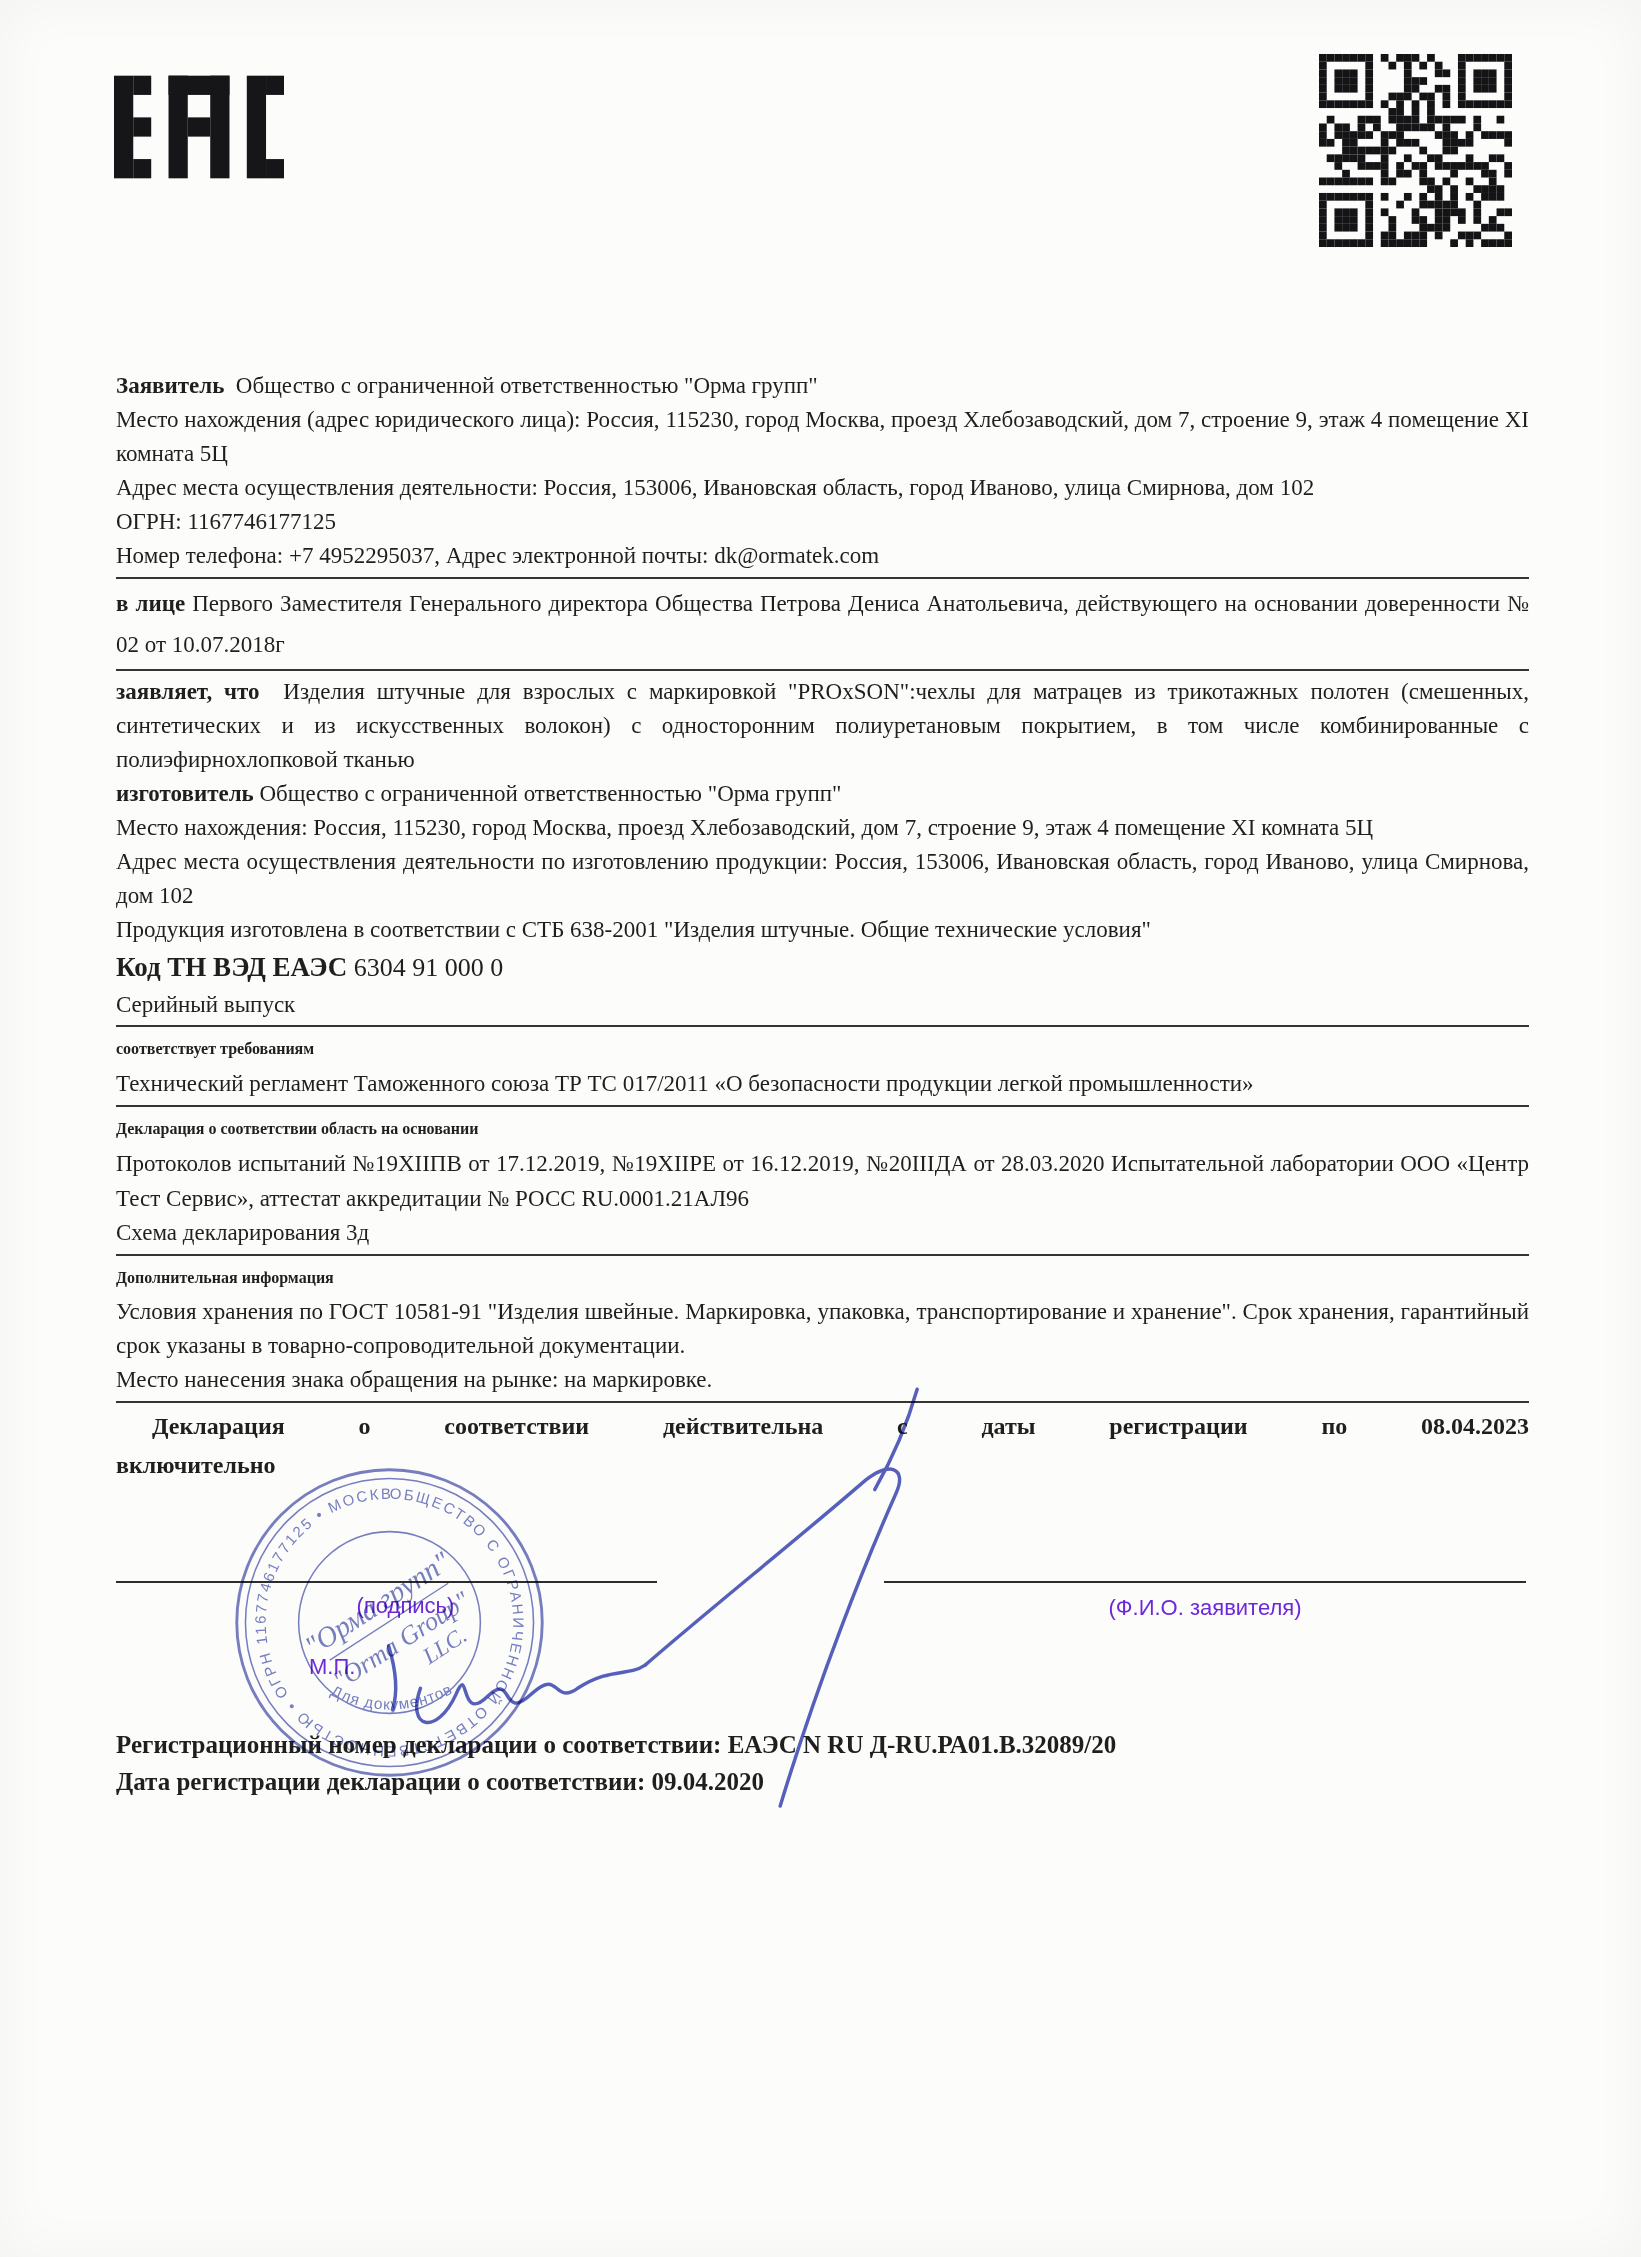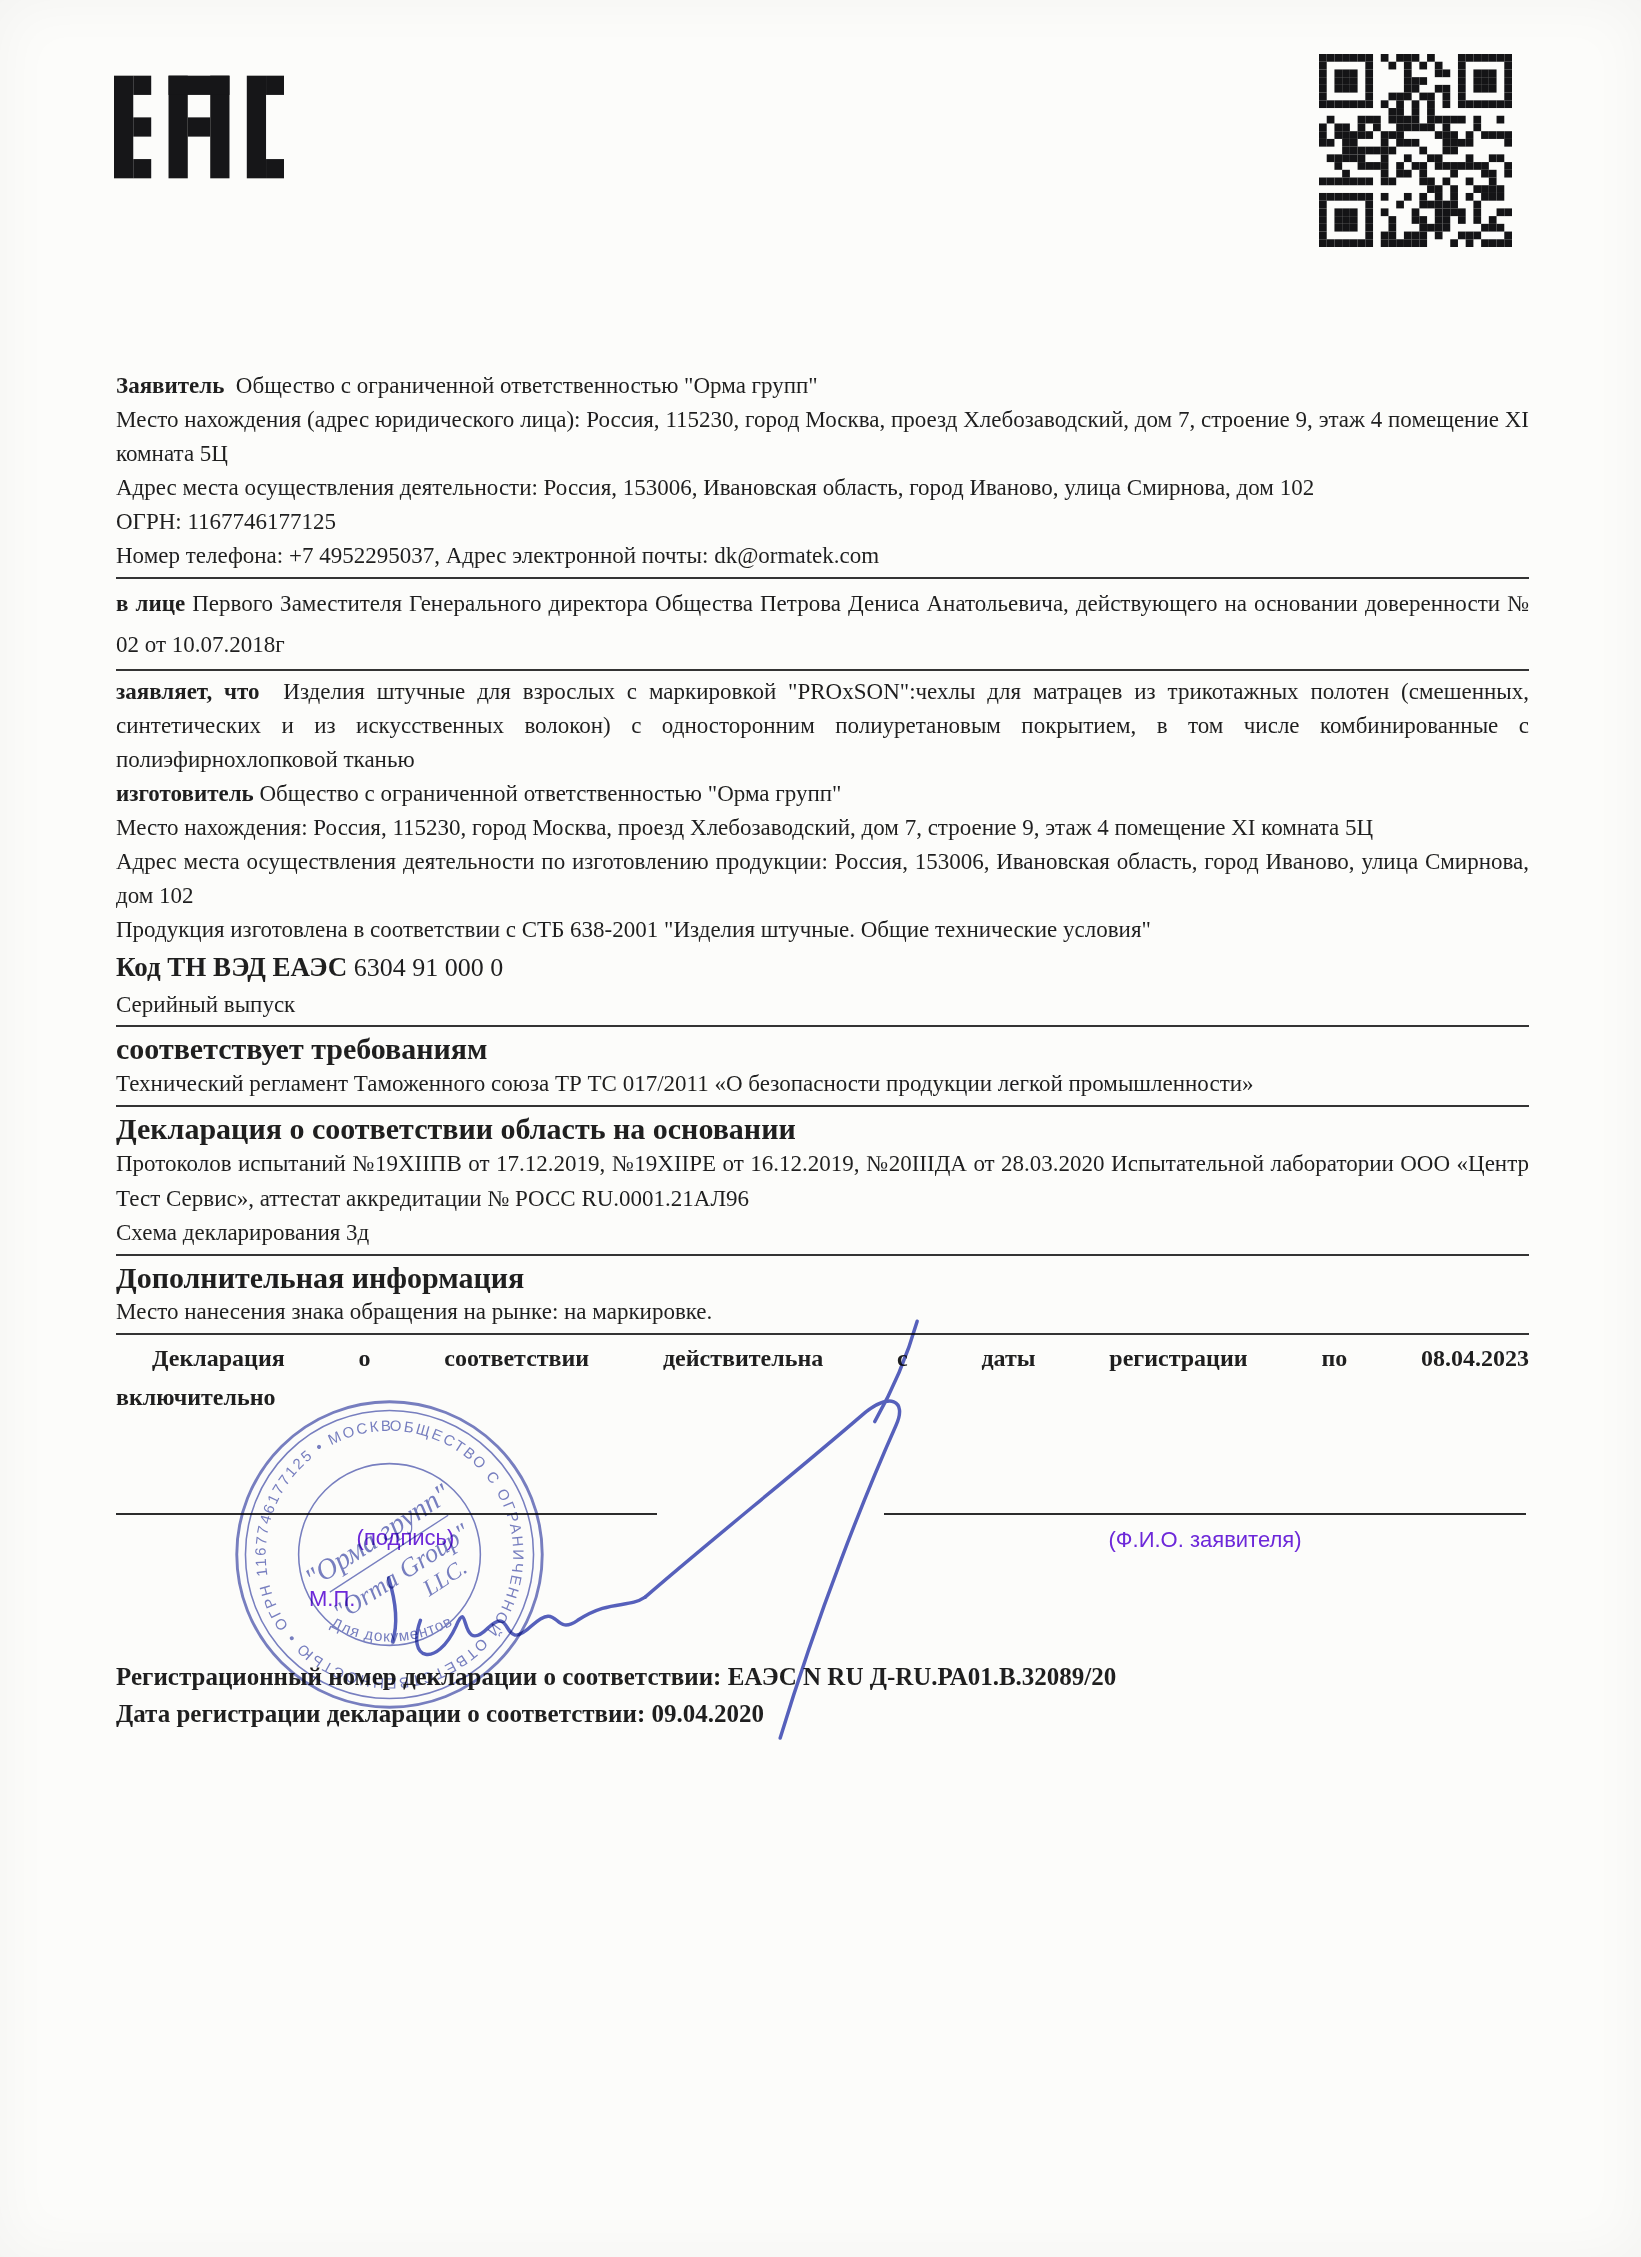--- a/index.html
+++ b/index.html
@@ -21,21 +21,21 @@
   
   .doc-body{position:absolute;top:369px;left:116px;width:1413px;font-size:23px;line-height:34px;}
   .doc-body p{margin:0;}
   p.just{text-align:justify;}
   .b{font-weight:bold;}
   .rule{height:0;border-top:2.9px solid #343434;margin:3.9px 0 3.9px 0;}
   .vlitse{line-height:41px;margin-top:5.8px;}
   .sec{margin-top:7.7px;}
   .code-line{font-size:26px;line-height:41px;margin-top:11.6px;}
   .code-line .b{font-size:27px;}
-  .h-bold{font-size:30px;font-weight:bold;line-height:35px;margin-top:7.7px;}
+  .h-bold{font-size:16px;font-weight:bold;line-height:35px;margin-top:7.7px;}
   .tech{line-height:35px;margin-top:3.9px;}
   .protocols{margin-top:15.4px;line-height:35px;}
   .validity{font-size:24px;font-weight:bold;line-height:39px;margin-top:7.7px;}
   .validity .vl1{display:block;text-align:justify;text-align-last:justify;margin-left:36px;}
   .validity .vl2{display:block;}
   
   .sig-area{position:relative;height:230px;margin-top:11.6px;}
   .sig-rule{position:absolute;height:0;border-top:2.4px solid #2c2c2c;}
   .sig-rule.left{left:0;top:85px;width:541px;}
   .sig-rule.right{left:768px;top:85px;width:642px;}
@@ -425,20 +425,21 @@
 
     <div class="rule"></div>
 
     <p class="h-bold">Декларация о соответствии область на основании</p>
     <p class="just protocols">Протоколов испытаний №19ХIIПВ от 17.12.2019, №19ХIIРЕ от 16.12.2019, №20IIIДА от 28.03.2020 Испытательной лаборатории ООО «Центр Тест Сервис», аттестат аккредитации № РОСС RU.0001.21АЛ96</p>
     <p>Схема декларирования 3д</p>
 
     <div class="rule"></div>
 
     <p class="h-bold">Дополнительная информация</p>
+    <p class="just">Условия хранения по ГОСТ 10581-91 "Изделия швейные. Маркировка, упаковка, транспортирование и хранение". Срок хранения, гарантийный срок указаны в товарно-сопроводительной документации.</p>
     <p>Место нанесения знака обращения на рынке: на маркировке.</p>
 
     <div class="rule"></div>
 
     <p class="validity">
       <span class="vl1">Декларация о соответствии действительна с даты регистрации по 08.04.2023</span>
       <span class="vl2">включительно</span>
     </p>
 
     <div class="sig-area">

